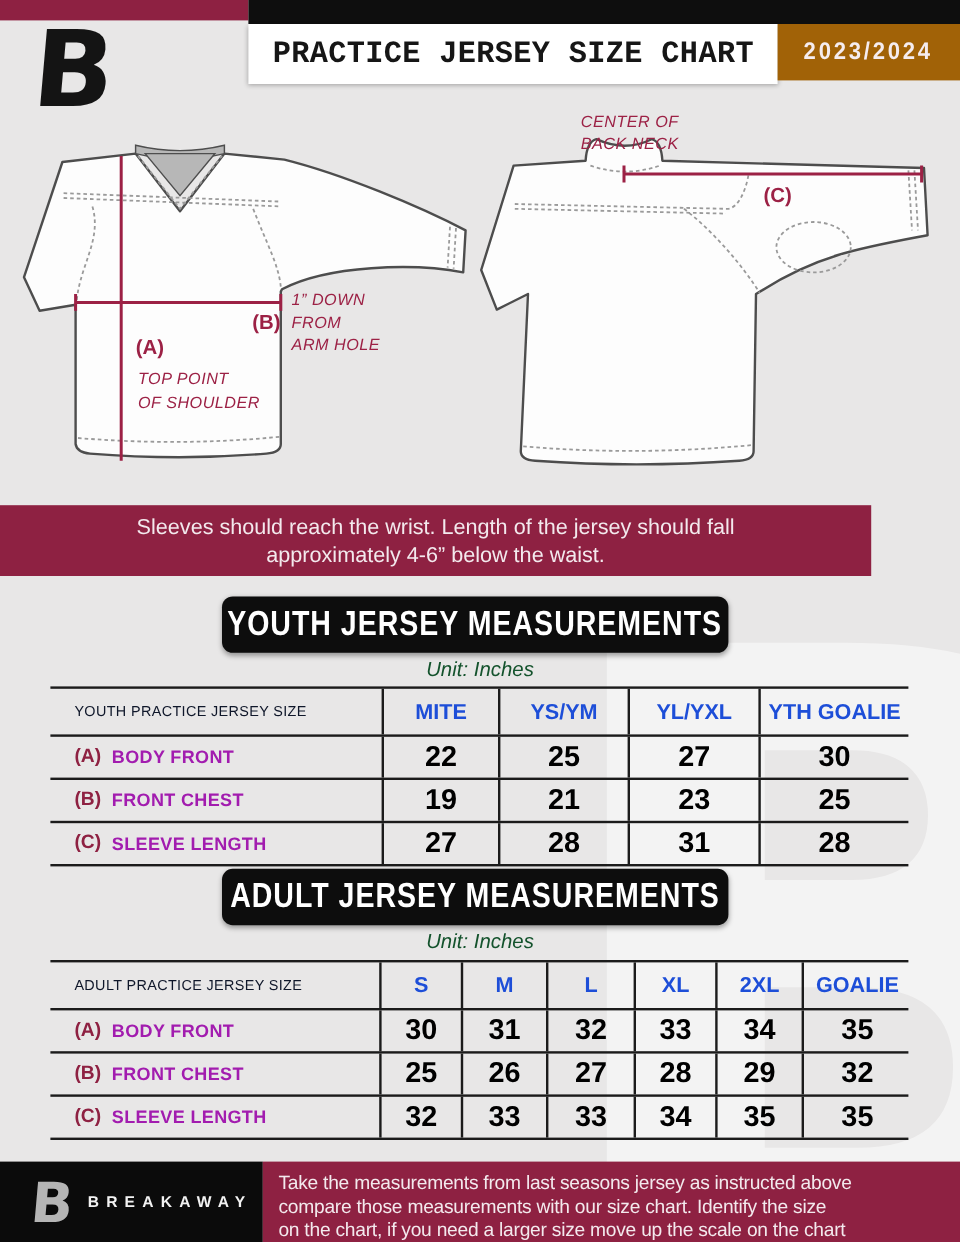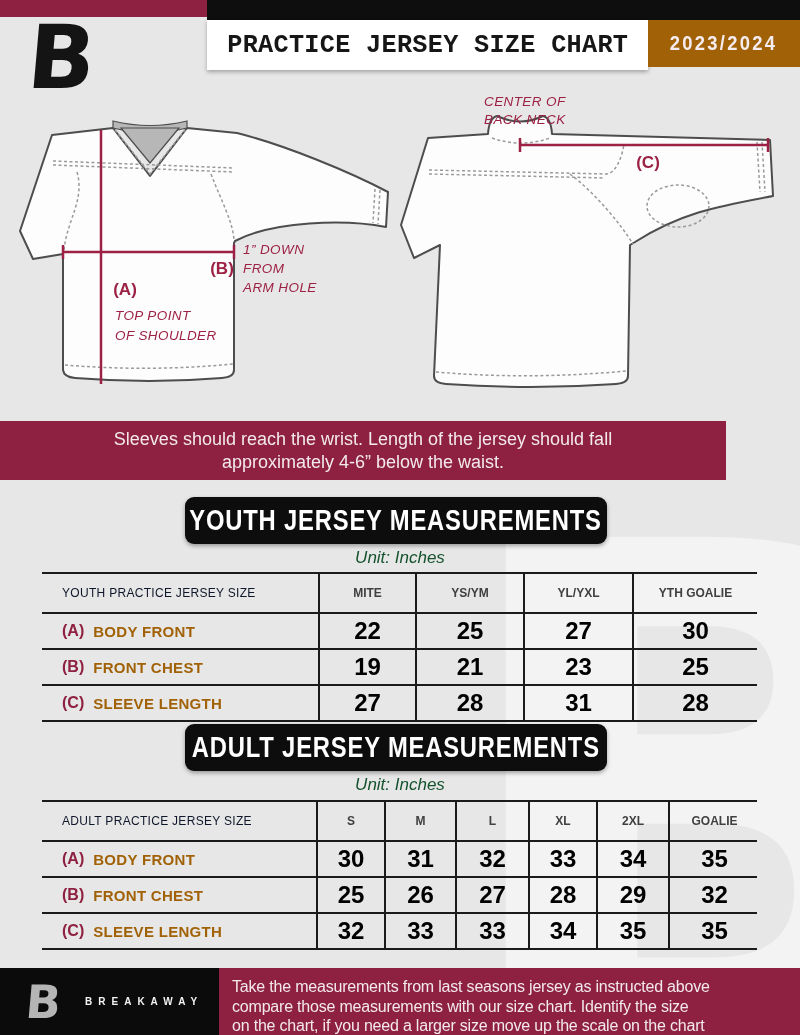--- a/index.html
+++ b/index.html
@@ -36,34 +36,34 @@
   .table{left:42px;width:715px;border-top:2px solid #1b1b1b;}
   .tr{display:grid;align-items:center;border-bottom:2px solid #1b1b1b;background:transparent;}
   .youth .tr{grid-template-columns:276px 97px 108px 109px 125px;}
   .adult .tr{grid-template-columns:274px 68px 71px 73px 68px 72px 91px;}
   .thead{height:38px;}
   .trow{height:34px;}
   .td{height:100%;display:flex;align-items:center;justify-content:center;}
   .td.c{border-left:2px solid #1b1b1b;}
   .td.label{justify-content:flex-start;padding-left:20px;}
   .th-label{font-size:12px;color:#0f172a;letter-spacing:.3px;text-align:center;}
-  .th{font-size:12px;font-weight:700;color:#404040;}
+  .th{font-size:18px;font-weight:700;color:#1d4ed8;}
   .key{color:#8e2142;font-weight:700;font-size:16px;margin-right:9px;}
-  .rowlabel{font-size:15px;font-weight:700;color:#a16207;letter-spacing:.3px;}
+  .rowlabel{font-size:15px;font-weight:700;color:#a21caf;letter-spacing:.3px;}
   .val{font-size:24px;color:#000000;font-weight:bold;}
   
   svg text{font-family:"Liberation Sans",sans-serif;}
   .tag{font-weight:700;font-size:17px;fill:#9c2145;}
   .note{font-style:italic;font-size:13.5px;fill:#9c2145;letter-spacing:.4px;}
   
   .footer-black{left:0;top:968px;width:219px;height:67px;background:#0b0b0b;
                 display:flex;align-items:center;}
   .logo-foot{font-family:"DejaVu Sans",sans-serif;font-size:46px;font-weight:700;color:#b5b5b5;
              transform:skewX(-5deg);margin-left:26px;line-height:1;}
-  .brand-name{color:#f2f2f2;font-size:10px;font-weight:700;letter-spacing:6px;margin-left:24px;}
+  .brand-name{color:#f2f2f2;font-size:13px;font-weight:700;letter-spacing:6px;margin-left:12px;}
   .footer-maroon{left:219px;top:968px;width:581px;height:67px;background:#8e2142;
                  color:#f3e9ed;padding:9px 0 0 13px;box-sizing:border-box;}
   .footer-maroon div{font-size:16px;line-height:19.5px;letter-spacing:-0.2px;white-space:nowrap;}
 </style>
 </head>
 <body>
 
 <div class="page">
 
   <div class="watermark">B</div>

